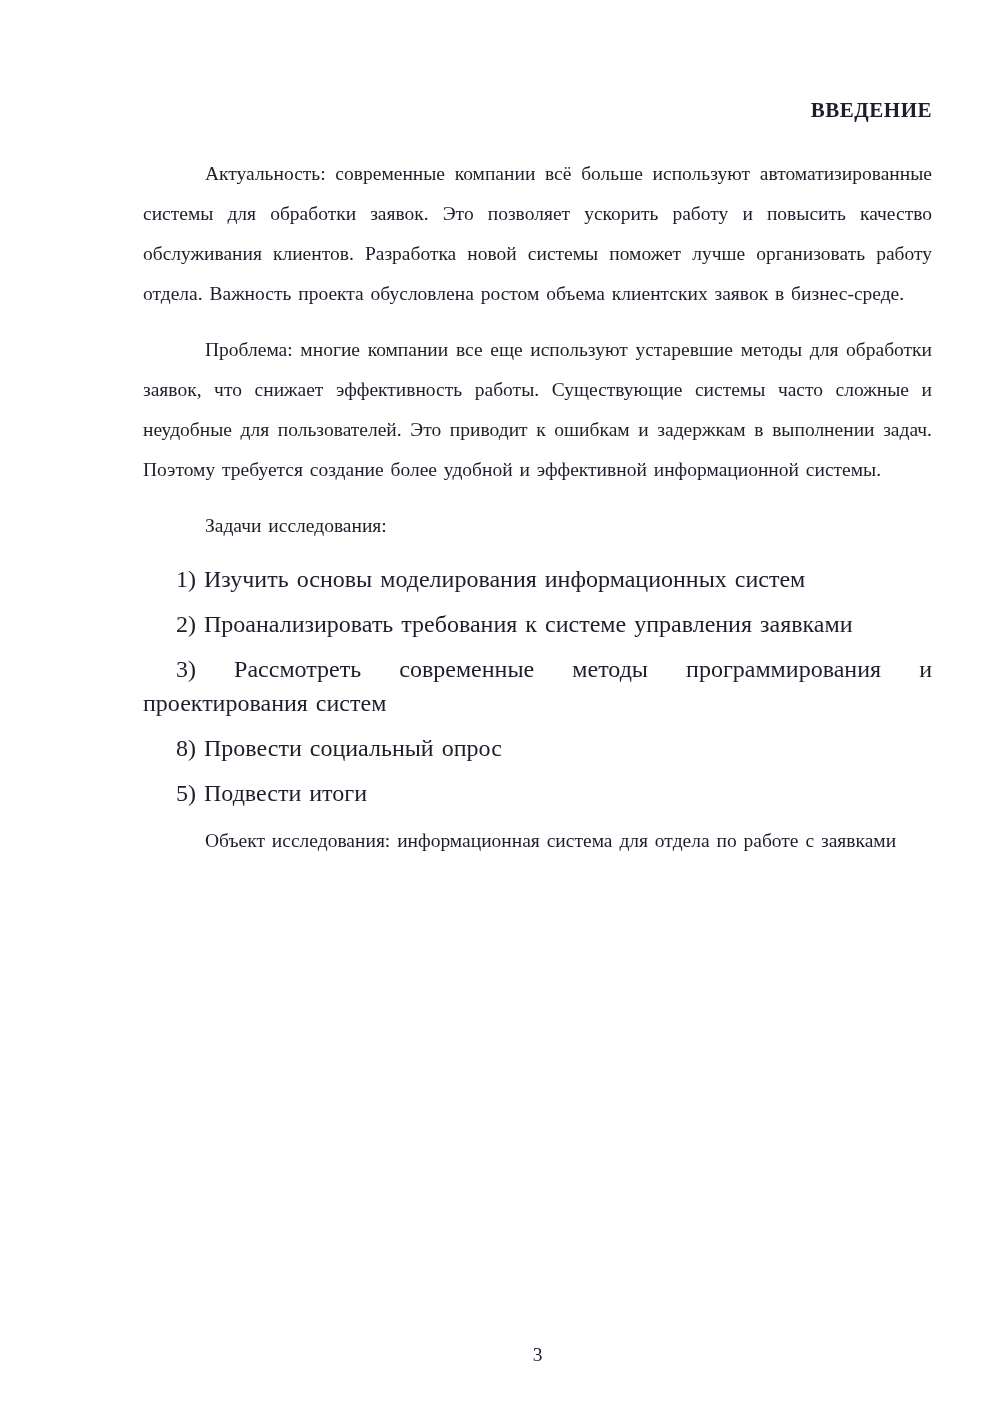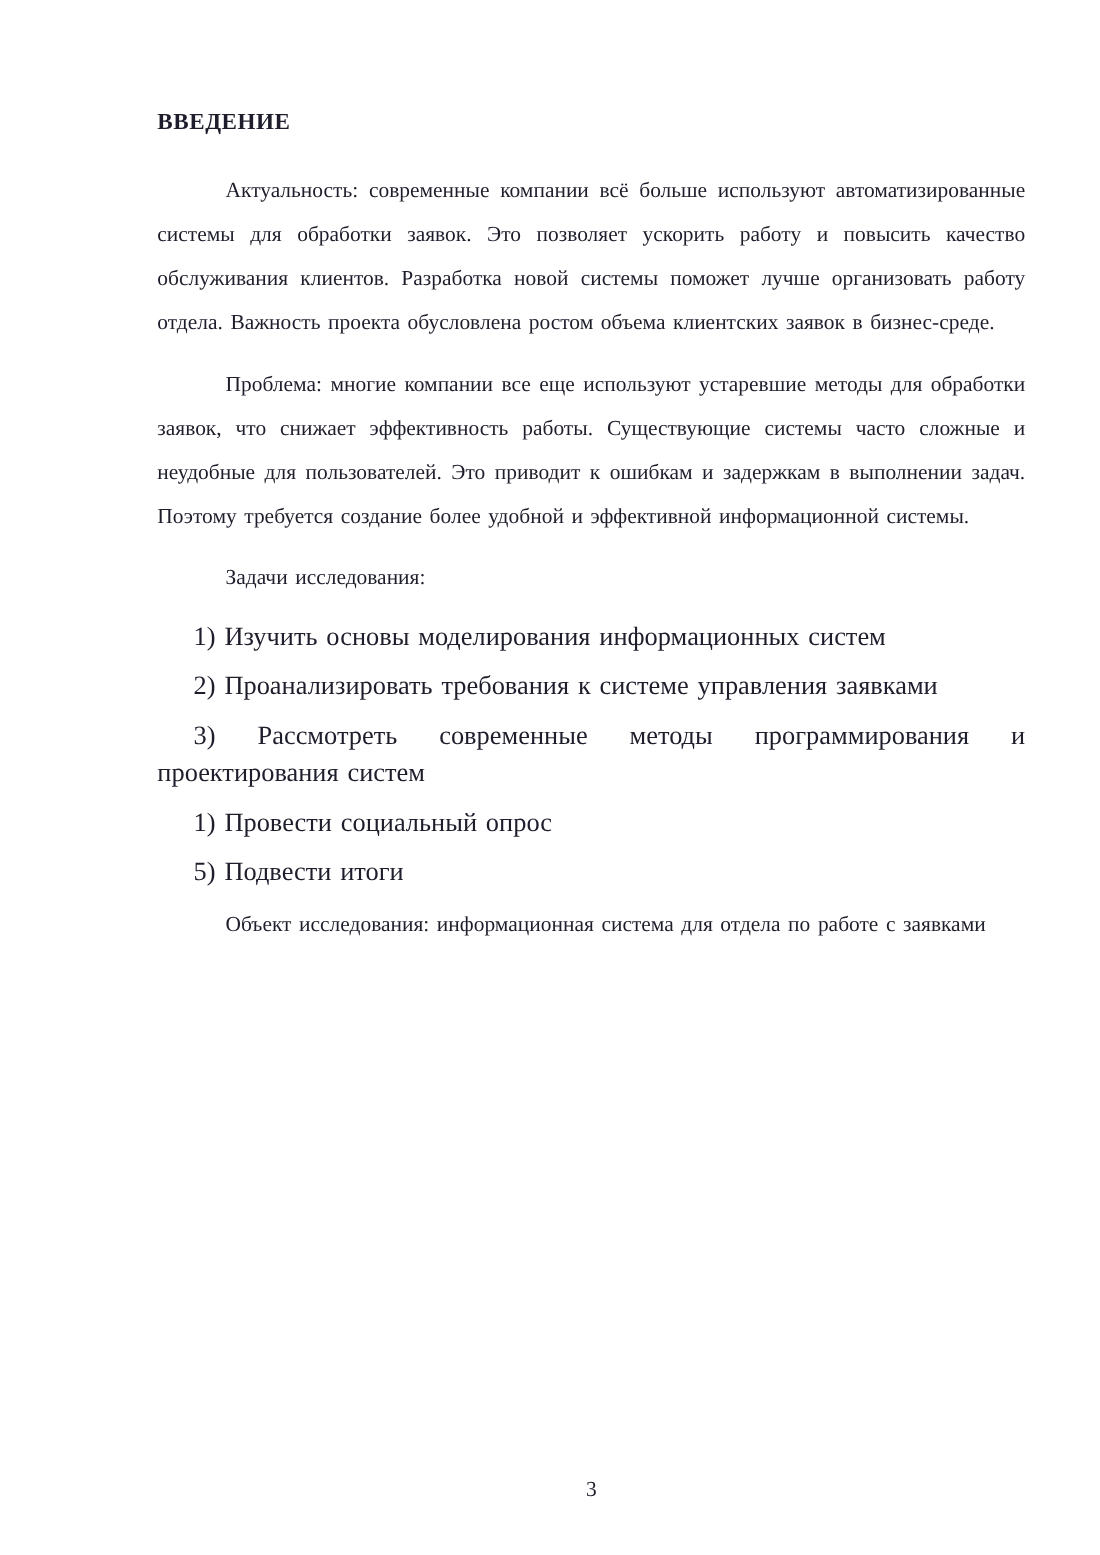--- a/index.html
+++ b/index.html
@@ -18,21 +18,21 @@
     width: 1000px;
     height: 1414px;
     box-sizing: border-box;
     padding: 96px 68px 0 143px;
     background: #ffffff;
     overflow: hidden;
   }
   .doc-title {
     font-size: 21px;
     font-weight: bold;
-    text-align: left;
+    text-align: right;
     letter-spacing: 0.5px;
     margin: 0 0 30px 0;
     line-height: 28px;
   }
   .para {
     font-size: 19.5px;
     line-height: 40px;
     text-align: justify;
     text-indent: 62px;
     margin: 0 0 16px 0;
@@ -68,21 +68,21 @@
 
 
   <p class="para">Задачи исследования:</p>
 
   <p class="task">1) Изучить основы моделирования информационных систем</p>
 
   <p class="task">2) Проанализировать требования к системе управления заявками</p>
 
   <p class="task">3) Рассмотреть современные методы программирования и проектирования систем</p>
 
-  <p class="task">1) Провести социальный опрос</p>
+  <p class="task">8) Провести социальный опрос</p>
 
   <p class="task">5) Подвести итоги</p>
 
   <p class="para">Объект исследования: информационная система для отдела по работе с заявками</p>
 
 
 
   <div class="page-number">3</div>
 
 </div>

